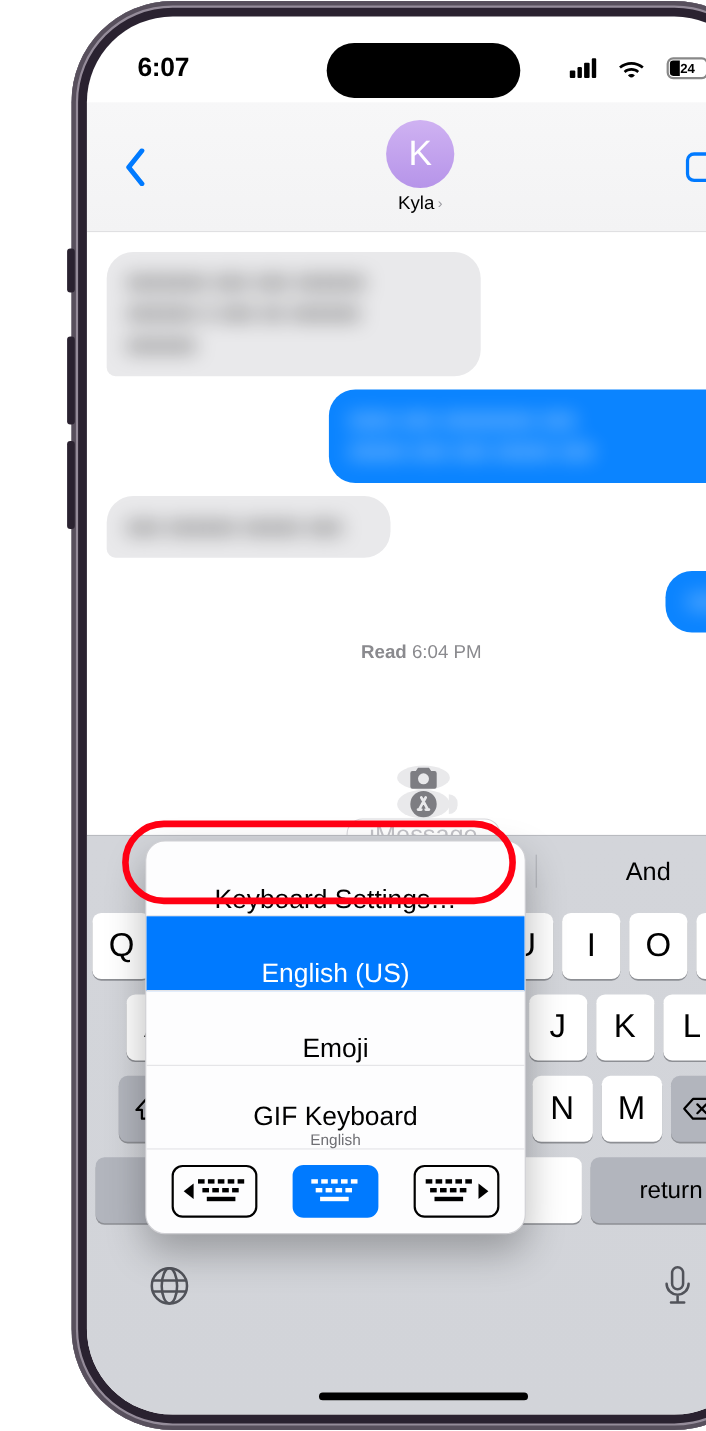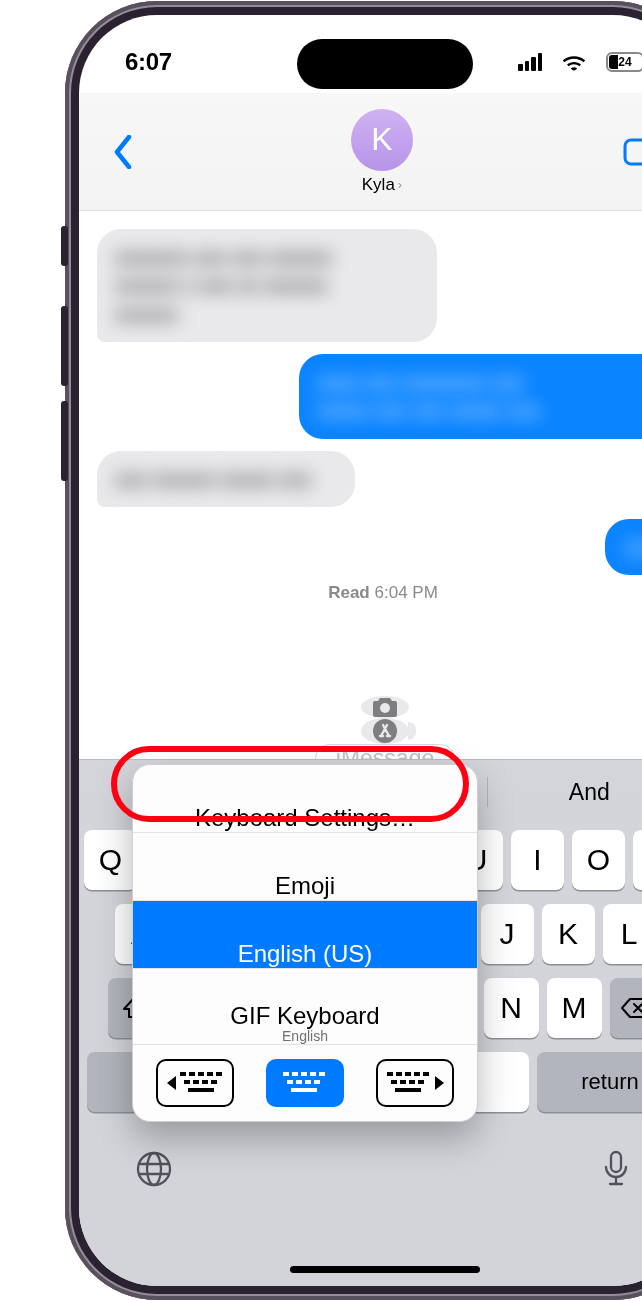--- a/index.html
+++ b/index.html
@@ -397,25 +397,25 @@
                 <path d="M3 17 a10 10 0 0 0 20 0 M13 27 V34 M7 34 H19" fill="none" stroke="#51535a" stroke-width="2.3" stroke-linecap="round"></path>
               </svg>
           </div>
         </div>
       </div>
 
       <div class="kb-popup">
         <div class="kb-popup-item">
           <span>Keyboard Settings…</span>
         </div>
+        <div class="kb-popup-item selected">
+          <span>English (US)</span>
+        </div>
         <div class="kb-popup-item">
           <span>Emoji</span>
-        </div>
-        <div class="kb-popup-item selected">
-          <span>English (US)</span>
         </div>
         <div class="kb-popup-item tall">
           <span>GIF Keyboard</span>
           <span class="sub">English</span>
         </div>
         <div class="kb-popup-mode-row">
           <div class="mode-btn">
             <div class="tri-l"></div>
             <div class="mini-kb"></div>
           </div>

